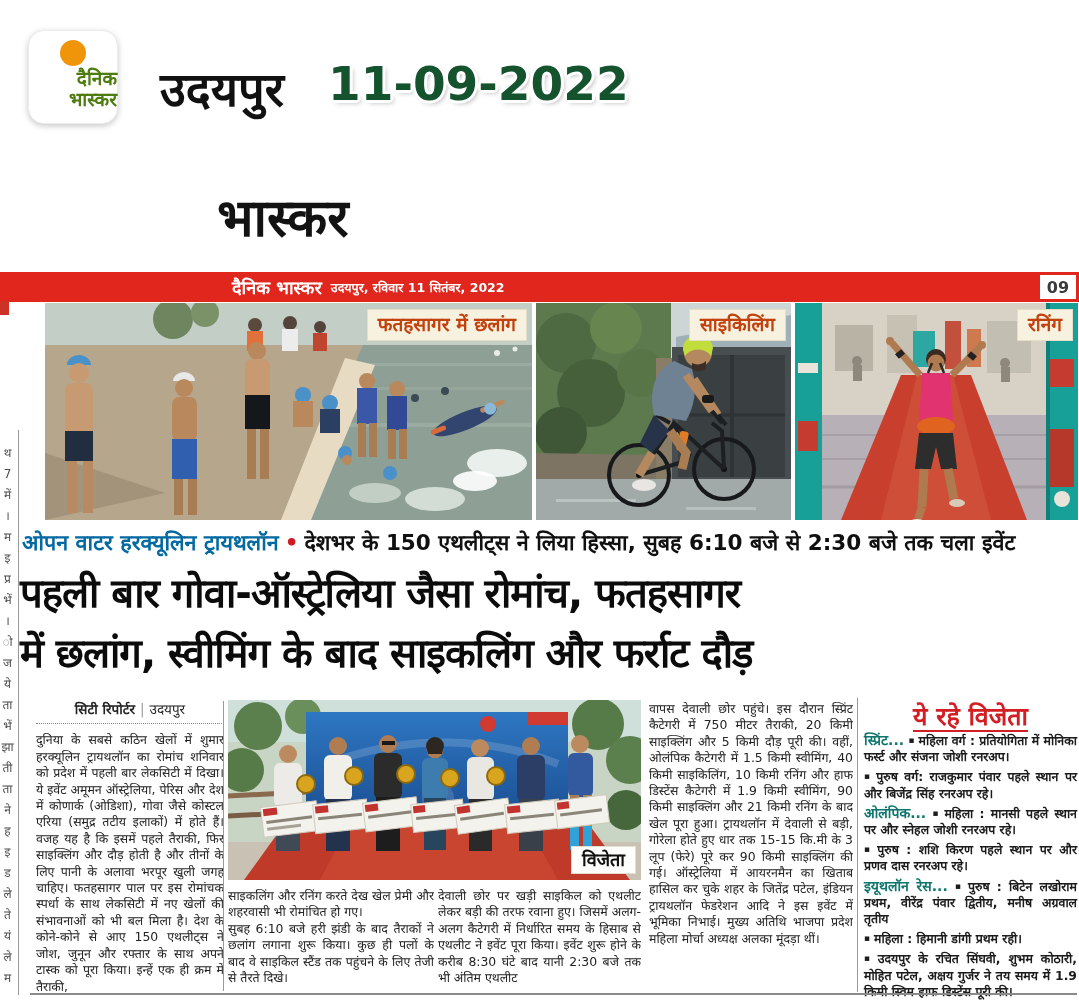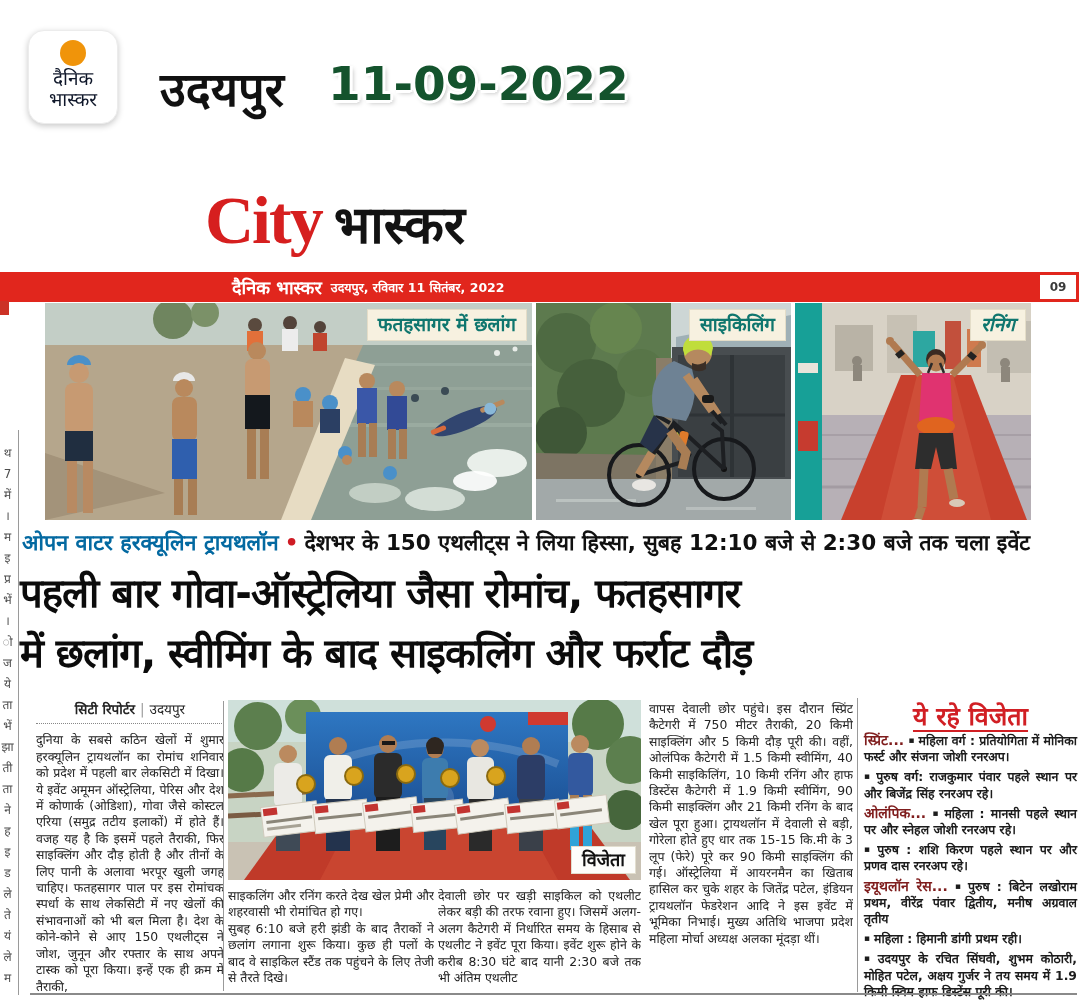--- a/index.html
+++ b/index.html
@@ -4,46 +4,46 @@
 <style>
   html,body{margin:0;padding:0;background:#e9e9e9;}
   .page{position:relative;width:1079px;height:1000px;background:#ffffff;overflow:hidden;
         font-family:"DejaVu Sans",sans-serif;color:#1a1a1a;}
 
   
   .logo-card{position:absolute;left:28px;top:30px;width:88px;height:92px;background:#fff;
              border-radius:16px;border:1px solid #ececec;box-shadow:0 2px 6px rgba(0,0,0,.22);
              text-align:center;}
   .logo-dot{width:26px;height:26px;border-radius:50%;background:#f0940a;margin:9px auto 2px;}
-  .logo-line{font-size:19px;font-weight:400;line-height:21px;color:#0f172a;}
+  .logo-line{font-size:19px;font-weight:700;line-height:21px;color:#4d7c0f;text-align:right;}
   .hdr-city{position:absolute;left:160px;top:56px;font-size:47px;font-weight:700;color:#111;}
   .hdr-date{position:absolute;left:320px;top:56px;font-size:47px;font-weight:800;color:#14532d;
             text-shadow:3px 0 0 #fff,-3px 0 0 #fff,0 3px 0 #fff,0 -3px 0 #fff,
                         2px 2px 0 #fff,-2px -2px 0 #fff,3px 3px 5px rgba(0,0,0,.28);margin-left:8px;}
 
   
   .masthead{position:absolute;left:205px;top:188px;display:flex;align-items:baseline;}
   .mast-city{font-family:"Liberation Serif",serif;font-weight:700;font-size:68px;color:#d61f1f;
              letter-spacing:-2px;line-height:64px;}
   .mast-bhaskar{font-size:52px;font-weight:800;color:#121212;margin-left:12px;line-height:60px;}
 
   
   .redbar{position:absolute;left:0;top:272px;width:1079px;height:30px;background:#e1261d;
           display:flex;align-items:center;}
   .redbar-brand{margin-left:232px;color:#fff;font-weight:800;font-size:18px;}
   .redbar-edition{color:#fff;font-size:12.5px;margin-left:9px;font-weight:600;}
   .pagebox{position:absolute;right:3px;top:3px;width:36px;height:24px;background:#fff;
-           display:flex;align-items:center;justify-content:center;font-size:12px;font-weight:700;color:#3a3a3a;}
+           display:flex;align-items:center;justify-content:center;font-size:16px;font-weight:700;color:#3a3a3a;}
 
   
   .photos{position:absolute;left:45px;top:303px;height:217px;display:flex;gap:4px;}
   .photo{position:relative;height:217px;overflow:hidden;background:#aab4ac;}
   .photo svg{display:block;}
   .photo-caption{position:absolute;top:6px;right:5px;background:#f7f1e0;border:1px solid #e4ddc8;
-                 padding:1px 10px 3px;font-size:19px;font-weight:800;color:#0f766e;white-space:nowrap;}
+                 padding:1px 10px 3px;font-size:19px;font-weight:800;color:#c2410c;white-space:nowrap;}
   .redchip{position:absolute;left:0;top:301px;width:9px;height:14px;background:#cc3226;}
 
   
   .strap{position:absolute;left:22px;top:527px;font-size:21.5px;font-weight:800;white-space:nowrap;}
   .strap .kicker{color:#0369a1;}
   .strap .dot{color:#cf1b24;margin:0 6px;}
   .strap .rest{color:#101010;}
   .headline{position:absolute;left:20px;top:563px;width:1050px;font-size:40px;line-height:60px;
             font-weight:700;color:#0b0b0b;letter-spacing:-1px;white-space:nowrap;}
 
@@ -58,21 +58,21 @@
 
   .winners-photo{position:absolute;left:228px;top:700px;width:413px;height:180px;overflow:hidden;}
   .winners-caption{position:absolute;right:5px;bottom:6px;background:#fdfdfb;border:1px solid #e2decf;
                    padding:0 10px 2px;font-size:18px;font-weight:800;color:#111;}
 
   
   .wbox{position:absolute;left:864px;top:698px;width:213px;}
   .wbox-title{text-align:center;color:#d11f24;font-size:25px;font-weight:800;
               text-decoration:underline;text-underline-offset:5px;}
   .witem{font-size:12.4px;line-height:16.2px;text-align:justify;font-weight:600;color:#1c1c1c;margin-bottom:3px;}
-  .wlabel{color:#7f1d1d;font-weight:800;font-size:14px;}
+  .wlabel{color:#0f766e;font-weight:800;font-size:14px;}
   .wbullet{font-size:9px;vertical-align:2px;margin-right:4px;}
 
   
   .vrule{position:absolute;width:1px;background:#9a9a9a;}
   .hrule{position:absolute;height:2px;background:#8a8a8a;}
   .leftstrip{position:absolute;left:0;top:443px;width:15px;height:552px;overflow:hidden;
              font-size:12px;line-height:21px;color:#4c4c4c;text-align:center;white-space:pre-line;}
 </style>
 </head>
 <body>
@@ -81,21 +81,20 @@
 
   <div class="logo-card">
     <div class="logo-dot"></div>
     <div class="logo-line">दैनिक</div>
     <div class="logo-line">भास्कर</div>
   </div>
   <div class="hdr-city">उदयपुर</div>
   <div class="hdr-date">11-09-2022</div>
 
   <div class="masthead">
-    <span class="mast-city">City</span>
     <span class="mast-bhaskar">भास्कर</span>
   </div>
 
   <div class="redbar">
     <span class="redbar-brand">दैनिक भास्कर</span>
     <span class="redbar-edition">उदयपुर, रविवार 11 सितंबर, 2022</span>
     <span class="pagebox">09</span>
   </div>
 
   <div class="redchip"></div>
@@ -226,21 +225,21 @@
           <rect x="166" y="92" width="12" height="8" rx="3" fill="#1a1a1a"></rect>
           <circle cx="162" cy="50" r="14" fill="#b5895f"></circle>
           <path d="M147,47 a15,14 0 0 1 30,-2 l-2,8 a15,13 0 0 0 -26,0 z" fill="#c0dd3b"></path>
           <path d="M156,60 a10,8 0 0 0 14,-2 l0,8 a10,8 0 0 1 -14,0 z" fill="#3a2e26"></path>
           <path d="M176,108 L186,120 M182,112 L190,122" stroke="#1d1f22" stroke-width="4"></path>
         </g>
       </svg>
       <div class="photo-caption">साइकिलिंग</div>
     </div>
 
-    <div class="photo" style="width:236px;font-style:italic;">
+    <div class="photo" style="width:283px;">
       <svg width="283" height="217" viewBox="0 0 283 217">
         <rect width="283" height="217" fill="#d8d2c6"></rect>
         <rect x="40" y="22" width="38" height="46" fill="#b9b3a6"></rect>
         <rect x="92" y="12" width="30" height="58" fill="#c7c1b4"></rect>
         <rect x="118" y="28" width="22" height="36" fill="#2da7a1"></rect>
         <rect x="150" y="18" width="16" height="48" fill="#c2503c"></rect>
         <rect x="172" y="26" width="14" height="38" fill="#cf7a4e"></rect>
         <rect x="192" y="18" width="44" height="52" fill="#c3beb2"></rect>
         <circle cx="62" cy="58" r="5" fill="#8d877c"></circle>
           <rect x="58" y="62" width="9" height="16" fill="#8d877c"></rect>
@@ -280,21 +279,21 @@
           <path d="M-14,158 L-18,170" stroke="#b07a50" stroke-width="8"></path>
           <ellipse cx="-19" cy="174" rx="8" ry="4" fill="#e8e4da"></ellipse>
           <ellipse cx="21" cy="154" rx="8" ry="4" fill="#d8c9b8"></ellipse>
         </g>
       </svg>
       <div class="photo-caption">रनिंग</div>
     </div>
   </div>
 
   <div class="strap">
-    <span class="kicker">ओपन वाटर हरक्यूलिन ट्रायथलॉन</span><span class="dot">•</span><span class="rest">देशभर के 150 एथलीट्स ने लिया हिस्सा, सुबह 12:10 बजे से 2:30 बजे तक चला इवेंट</span>
+    <span class="kicker">ओपन वाटर हरक्यूलिन ट्रायथलॉन</span><span class="dot">•</span><span class="rest">देशभर के 150 एथलीट्स ने लिया हिस्सा, सुबह 6:10 बजे से 2:30 बजे तक चला इवेंट</span>
   </div>
 
   <div class="headline">
     <div>पहली बार गोवा-ऑस्ट्रेलिया जैसा रोमांच, फतहसागर</div>
     <div>में छलांग, स्वीमिंग के बाद साइकलिंग और फर्राट दौड़</div>
   </div>
 
   <div class="bodycol" style="left:36px;top:701px;width:188px;height:291px;">
     <div class="byline">
       <b>सिटी रिपोर्टर</b><span class="sep">|</span><span>उदयपुर</span>

